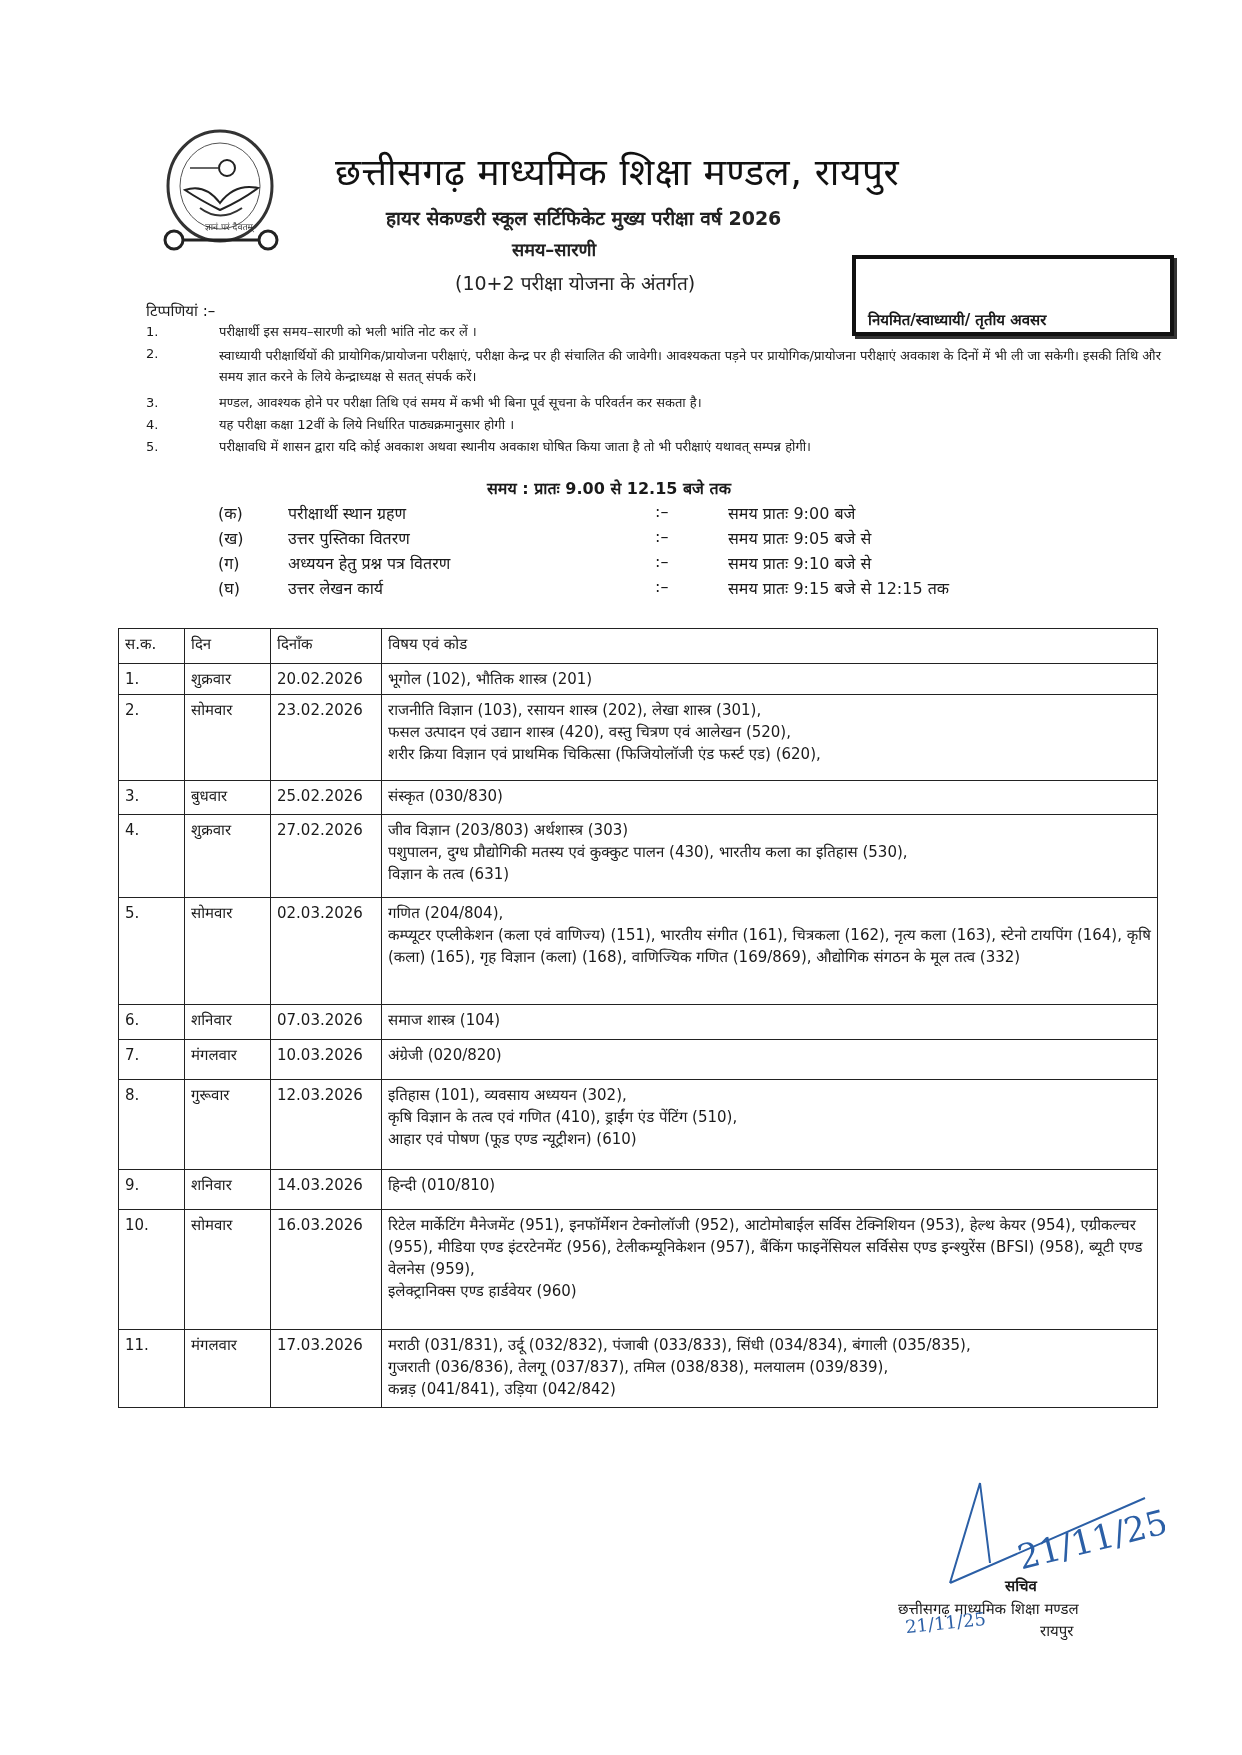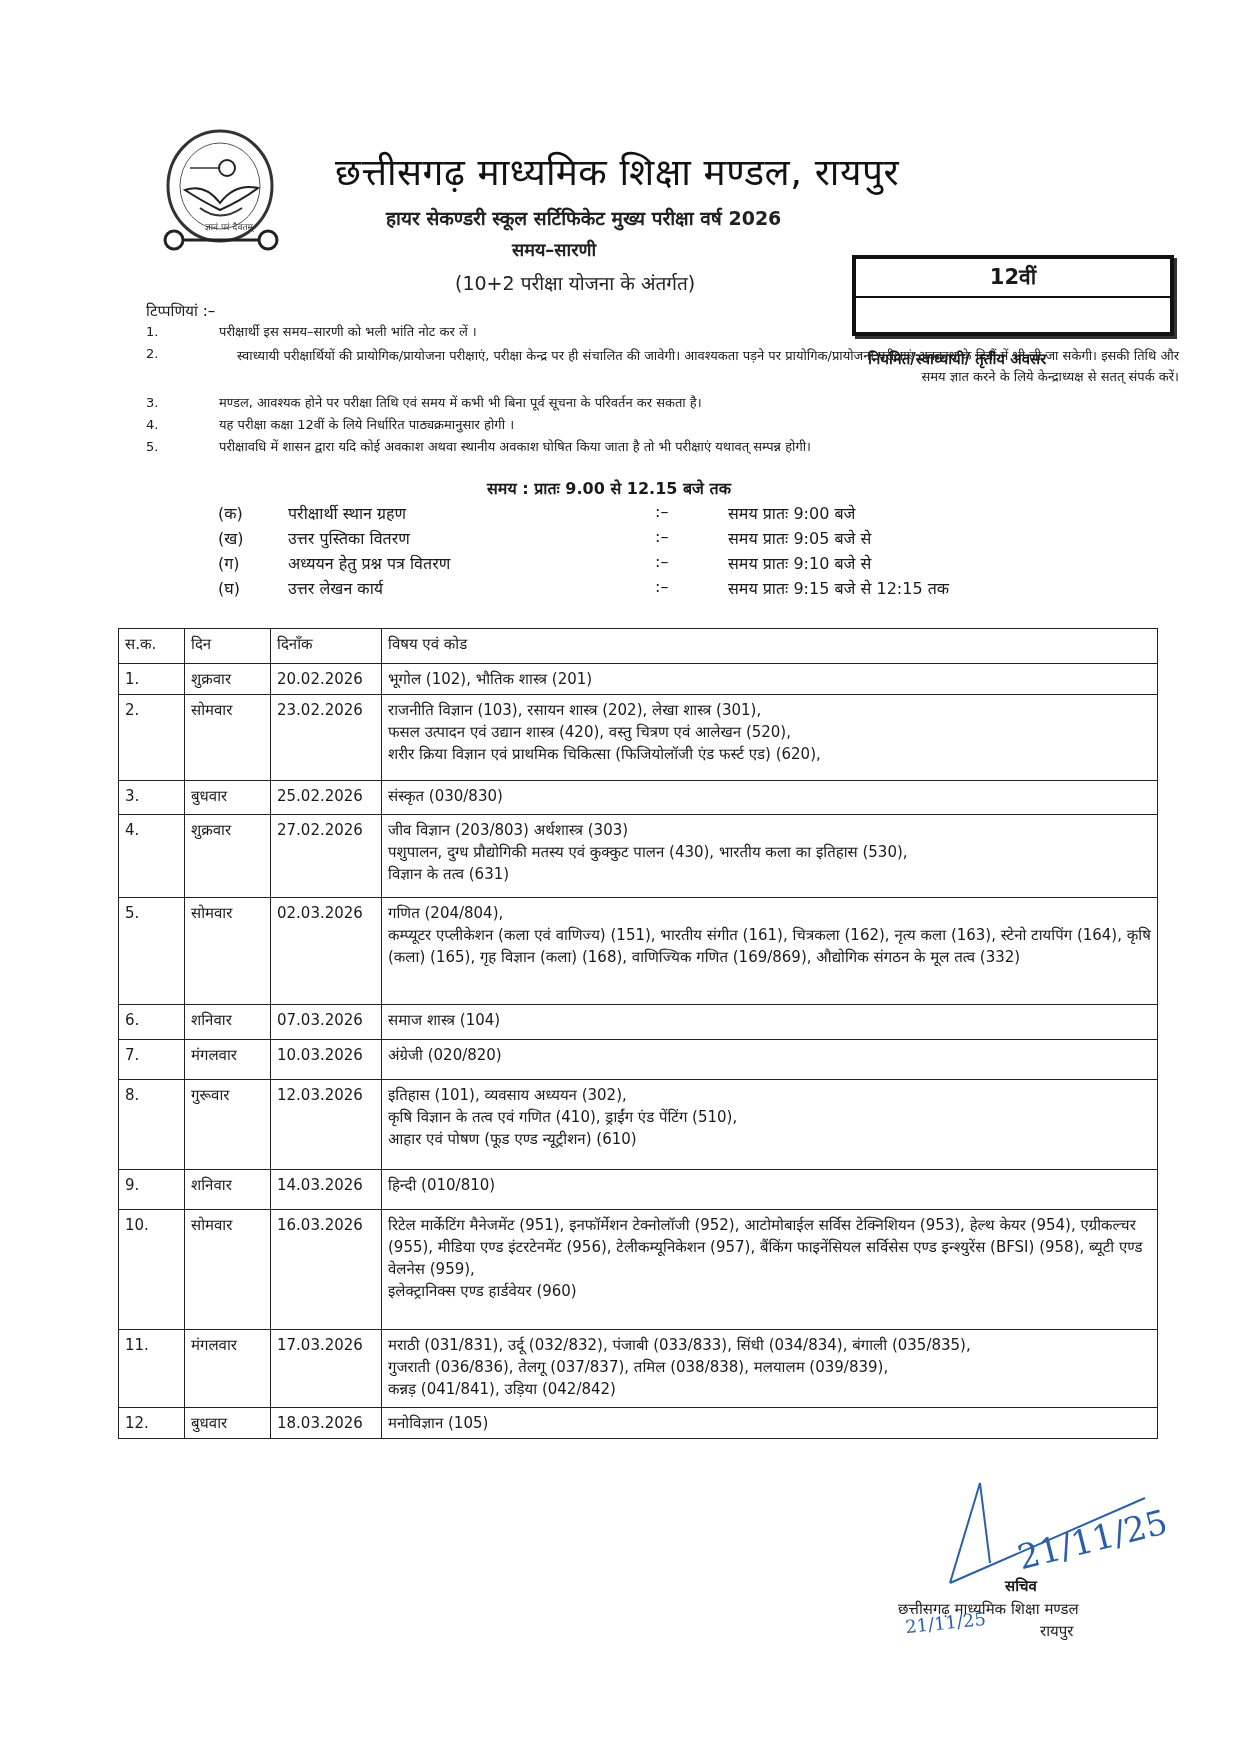--- a/index.html
+++ b/index.html
@@ -53,32 +53,31 @@
     <text x="55" y="102" font-size="9" font-family="DejaVu Sans, sans-serif" fill="#333">ज्ञानं परं दैवतम्</text>
   </svg>
 </div>
 
 <div class="abs title">छत्तीसगढ़ माध्यमिक शिक्षा मण्डल, रायपुर</div>
 <div class="abs subtitle">हायर सेकण्डरी स्कूल सर्टिफिकेट मुख्य परीक्षा वर्ष 2026</div>
 <div class="abs samay-sarni">समय–सारणी</div>
 <div class="abs yojana">(10+2 परीक्षा योजना के अंतर्गत)</div>
 
 <div class="abs class-box">
-  <div class="cls">12वीं</div>
   <div class="typ">नियमित/स्वाध्यायी/ तृतीय अवसर</div>
 </div>
 
 <div class="abs notes-head">टिप्पणियां :–</div>
 <div class="note" style="top:323px;">
   <span class="num">1.</span>
   <span class="txt">परीक्षार्थी इस समय–सारणी को भली भांति नोट कर लें ।</span>
 </div>
 <div class="note" style="top:345px;">
   <span class="num">2.</span>
-  <span class="txt" style="line-height:21px;text-align:right;">स्वाध्यायी परीक्षार्थियों की प्रायोगिक/प्रायोजना परीक्षाएं, परीक्षा केन्द्र पर ही संचालित की जावेगी। आवश्यकता पड़ने पर प्रायोगिक/प्रायोजना परीक्षाएं अवकाश के दिनों में भी ली जा सकेगी। इसकी तिथि और समय ज्ञात करने के लिये केन्द्राध्यक्ष से सतत् संपर्क करें।</span>
+  <span class="txt" style="line-height:21px;">स्वाध्यायी परीक्षार्थियों की प्रायोगिक/प्रायोजना परीक्षाएं, परीक्षा केन्द्र पर ही संचालित की जावेगी। आवश्यकता पड़ने पर प्रायोगिक/प्रायोजना परीक्षाएं अवकाश के दिनों में भी ली जा सकेगी। इसकी तिथि और समय ज्ञात करने के लिये केन्द्राध्यक्ष से सतत् संपर्क करें।</span>
 </div>
 <div class="note" style="top:394px;">
   <span class="num">3.</span>
   <span class="txt">मण्डल, आवश्यक होने पर परीक्षा तिथि एवं समय में कभी भी बिना पूर्व सूचना के परिवर्तन कर सकता है।</span>
 </div>
 <div class="note" style="top:416px;">
   <span class="num">4.</span>
   <span class="txt">यह परीक्षा कक्षा 12वीं के लिये निर्धारित पाठ्यक्रमानुसार होगी ।</span>
 </div>
 <div class="note" style="top:438px;">
@@ -213,28 +212,20 @@
       <tr style="height: 78px;">
         <td>11.</td>
         <td>मंगलवार</td>
         <td>17.03.2026</td>
         <td>
           <div>मराठी (031/831), उर्दू (032/832), पंजाबी (033/833), सिंधी (034/834), बंगाली (035/835),</div>
           <div>गुजराती (036/836), तेलगू (037/837), तमिल (038/838), मलयालम (039/839),</div>
           <div>कन्नड़ (041/841), उड़िया (042/842)</div>
         </td>
       </tr>
-      <tr style="height: 22px;">
-        <td>12.</td>
-        <td>बुधवार</td>
-        <td>18.03.2026</td>
-        <td>
-          <div>मनोविज्ञान (105)</div>
-        </td>
-      </tr>
     </tbody>
 </table>
 
 <svg class="sig-scribble" width="220" height="110" viewBox="0 0 220 110">
   <path d="M5 105 L35 5 L45 85 M5 105 L200 20" fill="none" stroke="#2b5fa6" stroke-width="2"></path>
   <text x="70" y="80" font-size="34" fill="#2b5fa6" font-family="DejaVu Serif, serif" transform="rotate(-14 120 60)">21/11/25</text>
 </svg>
 <div class="abs s-sachiv">सचिव</div>
 <div class="abs s-board">छत्तीसगढ़ माध्यमिक शिक्षा मण्डल</div>
 <div class="abs s-raipur">रायपुर</div>

